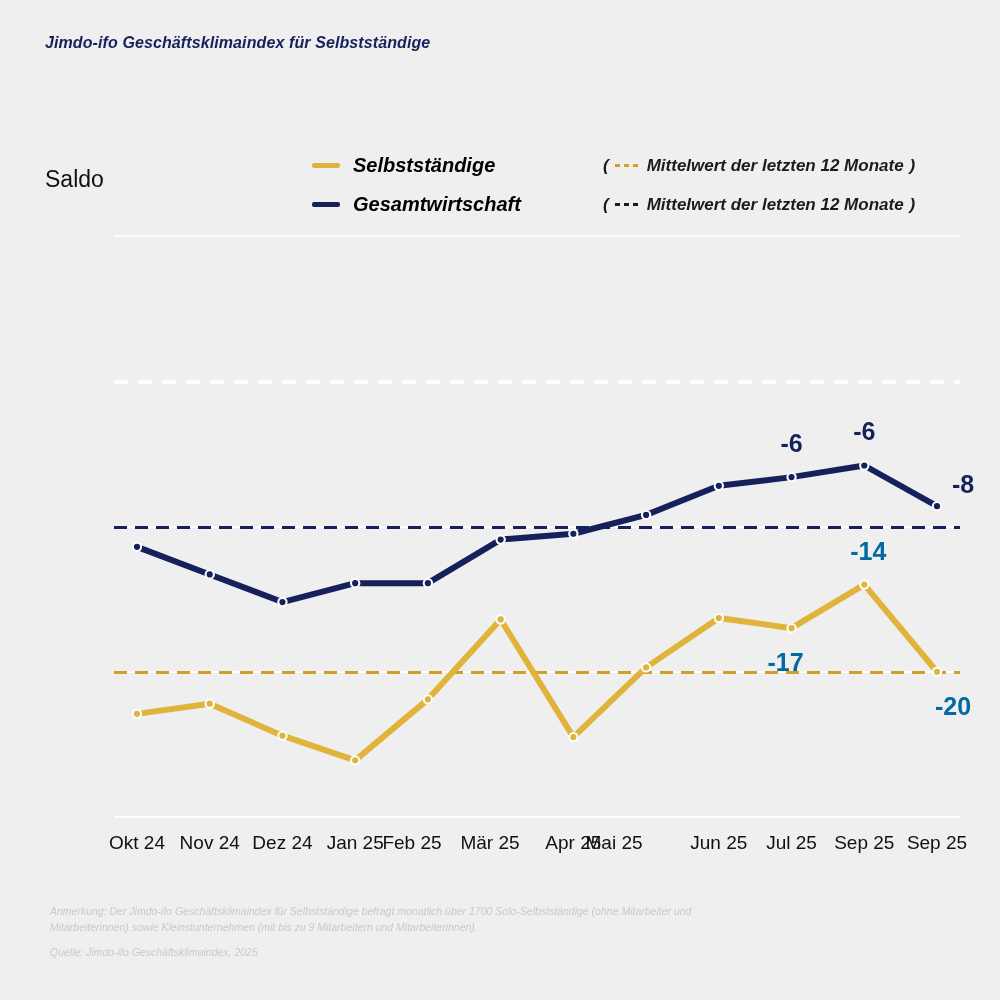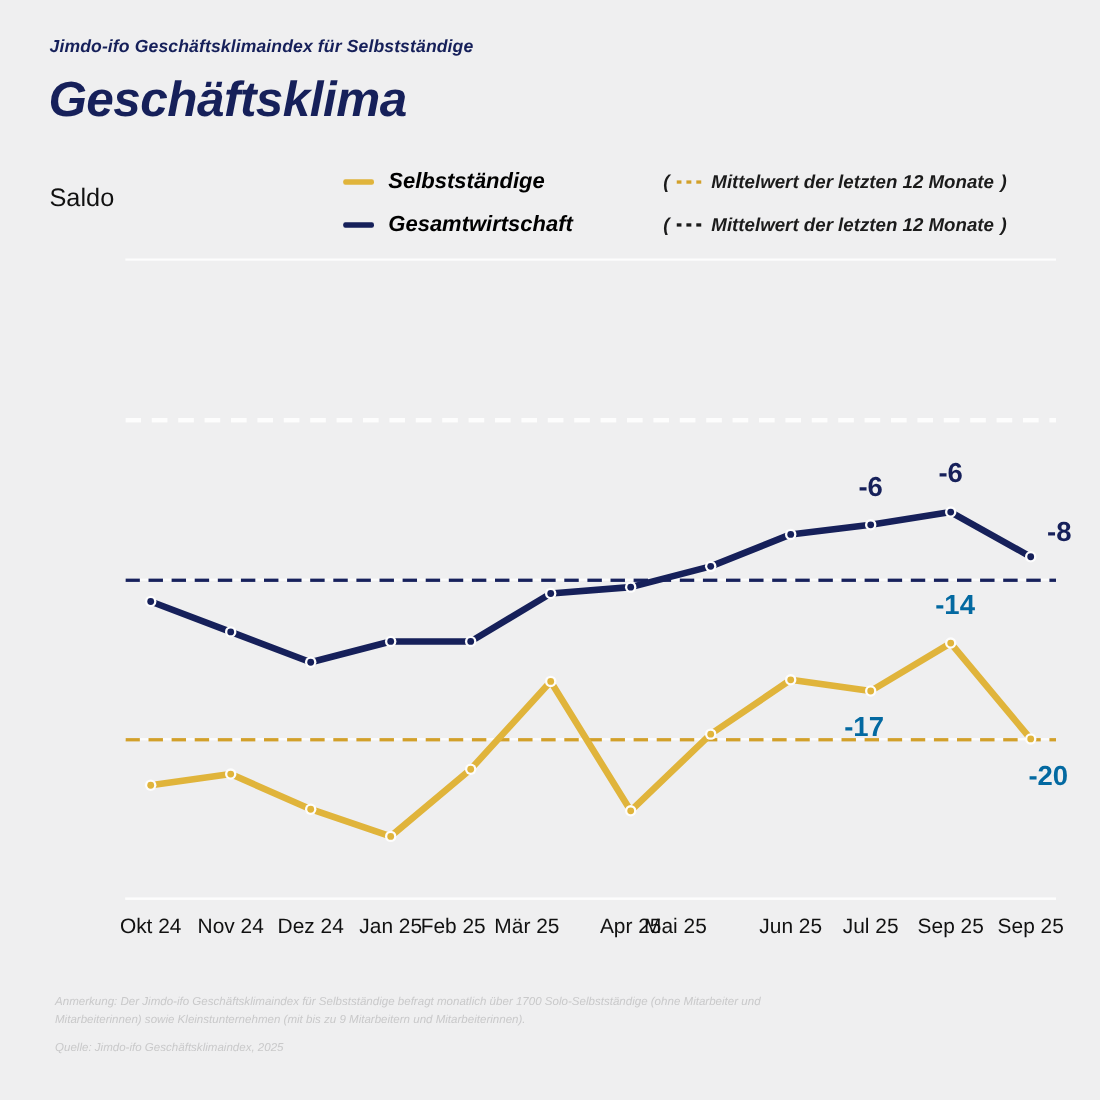--- a/index.html
+++ b/index.html
@@ -85,21 +85,20 @@
   }
   .foot-note{top:903px;}
   .foot-src{top:944px;}
 </style>
 </head>
 <body>
 
 <div class="wrap">
 
   <div class="kicker">Jimdo-ifo Geschäftsklimaindex für Selbstständige</div>
-  <div class="headline">Geschäftsklima</div>
 
   <div class="saldo">Saldo</div>
 
   <div class="legend">
     <div class="lg-row">
       <span class="lg-swatch" style="background:#e0b43b"></span>
       <span class="lg-label">Selbstständige</span>
       <span class="lg-note">
         <span>(</span>
         <span class="lg-dash" style="color:#d2a02a"></span>
@@ -186,21 +185,21 @@
       <div class="dlabel dl-navy" style="left: 677.545px; top: 207.115px;">-6</div>
       <div class="dlabel dl-navy" style="left: 750.273px; top: 195.495px;">-6</div>
       <div class="dlabel dl-navy" style="left: 849px; top: 248.165px;">-8</div>
     </div>
   <div class="xlabels" id="xlabels">
       <div class="xlab" style="left: 23px;">Okt 24</div>
       <div class="xlab" style="left: 95.7273px;">Nov 24</div>
       <div class="xlab" style="left: 168.455px;">Dez 24</div>
       <div class="xlab" style="left: 241.182px;">Jan 25</div>
       <div class="xlab" style="left: 298px;">Feb 25</div>
-      <div class="xlab" style="left: 365px;">Mär 25</div>
+      <div class="xlab" style="left: 376px;">Mär 25</div>
       <div class="xlab" style="left: 459.364px; text-align: center;">Apr 25</div>
       <div class="xlab" style="left: 500px;">Mai 25</div>
       <div class="xlab" style="left: 604.818px;">Jun 25</div>
       <div class="xlab" style="left: 677.545px;">Jul 25</div>
       <div class="xlab" style="left: 750.273px;">Sep 25</div>
       <div class="xlab" style="left: 823px;">Sep 25</div>
     </div>
 
   <div class="foot foot-note">Anmerkung: Der Jimdo-ifo Geschäftsklimaindex für Selbstständige befragt monatlich über 1700 Solo-Selbstständige (ohne Mitarbeiter und Mitarbeiterinnen) sowie Kleinstunternehmen (mit bis zu 9 Mitarbeitern und Mitarbeiterinnen).</div>
   <div class="foot foot-src">Quelle: Jimdo-ifo Geschäftsklimaindex, 2025</div>

